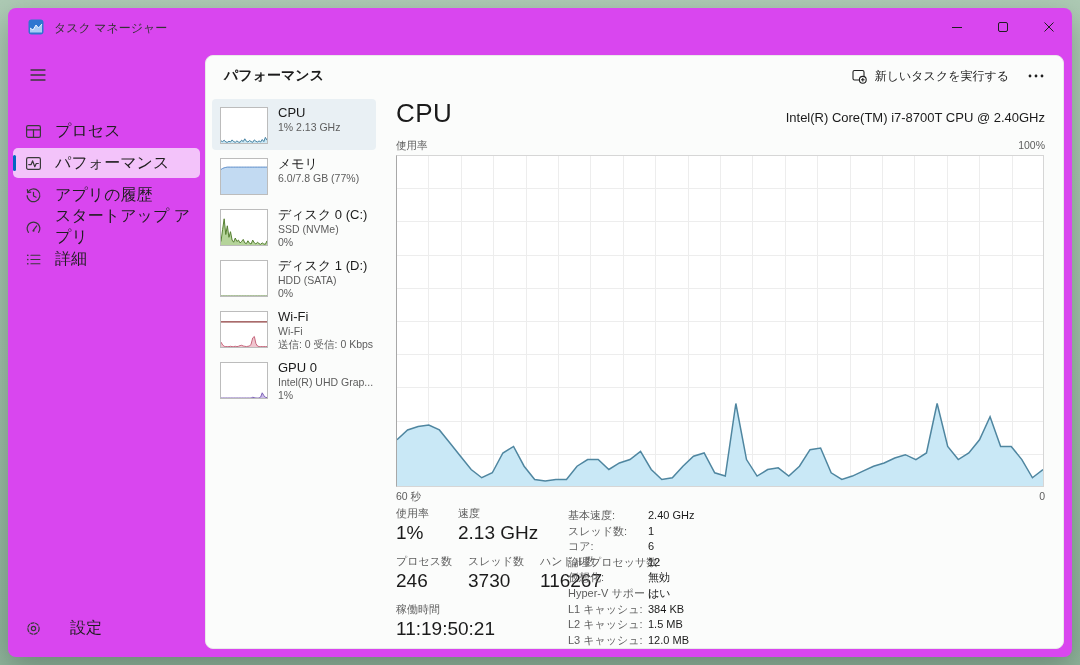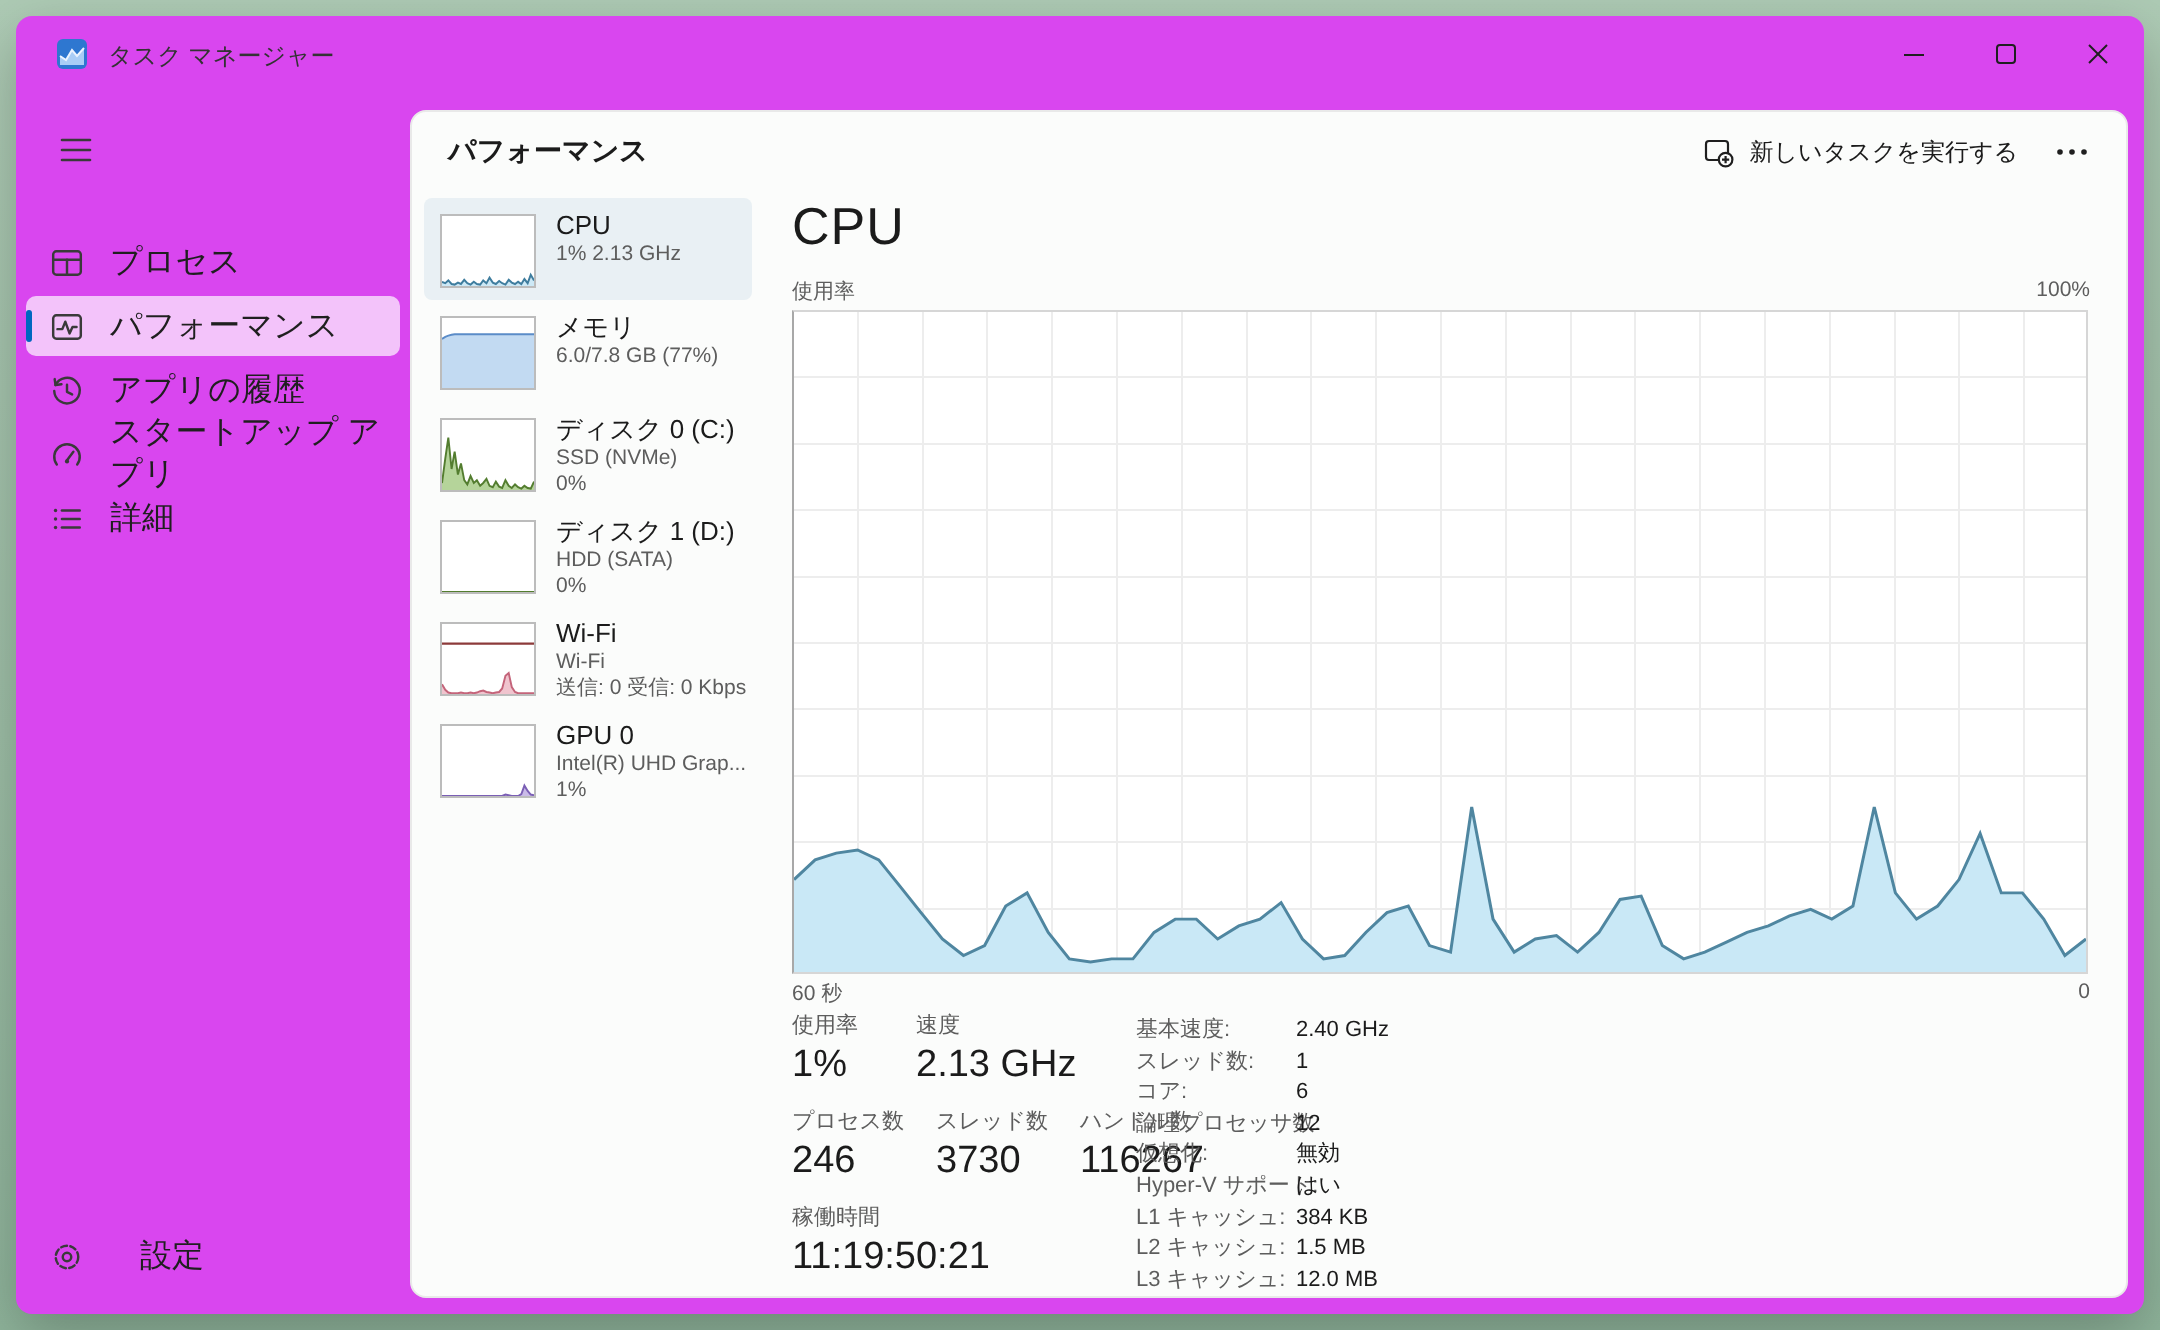--- a/index.html
+++ b/index.html
@@ -286,20 +286,21 @@
         <div class="perf-text">
           <div class="perf-name">GPU 0</div>
           <div class="perf-sub">Intel(R) UHD Grap...</div>
           <div class="perf-sub">1%</div>
         </div>
       </div>
     </div>
 
     <div class="main">
       <div class="main-title">CPU</div>
+      <div class="cpu-name">Intel(R) Core(TM) i7-8700T CPU @ 2.40GHz</div>
 
       <div class="axis-top">
         <span>使用率</span>
         <span>100%</span>
       </div>
 
       <div class="chart">
         <svg id="main-chart" viewBox="0 0 648 332" preserveAspectRatio="none">
             <polygon points="0,332 0.0,285.5 10.6,275.6 21.2,272.2 31.9,270.6 42.5,275.6 53.1,288.8 63.7,302.1 74.4,315.4 85.0,323.7 95.6,318.7 106.2,298.8 116.9,292.2 127.5,312.1 138.1,325.4 148.7,327.0 159.3,325.4 170.0,325.4 180.6,312.1 191.2,305.4 201.8,305.4 212.5,315.4 223.1,308.8 233.7,305.4 244.3,297.1 255.0,315.4 265.6,325.4 276.2,323.7 286.8,312.1 297.4,302.1 308.1,298.8 318.7,318.7 329.3,322.0 339.9,249.0 350.6,305.4 361.2,322.0 371.8,315.4 382.4,313.7 393.0,322.0 403.7,312.1 414.3,295.5 424.9,293.8 435.5,318.7 446.2,325.4 456.8,322.0 467.4,317.1 478.0,312.1 488.7,308.8 499.3,303.8 509.9,300.5 520.5,305.4 531.1,298.8 541.8,249.0 552.4,292.2 563.0,305.4 573.6,298.8 584.3,285.5 594.9,262.3 605.5,292.2 616.1,292.2 626.8,305.4 637.4,323.7 648.0,315.4 648,332" fill="#c9e8f6"></polygon>
             <polyline points="0.0,285.5 10.6,275.6 21.2,272.2 31.9,270.6 42.5,275.6 53.1,288.8 63.7,302.1 74.4,315.4 85.0,323.7 95.6,318.7 106.2,298.8 116.9,292.2 127.5,312.1 138.1,325.4 148.7,327.0 159.3,325.4 170.0,325.4 180.6,312.1 191.2,305.4 201.8,305.4 212.5,315.4 223.1,308.8 233.7,305.4 244.3,297.1 255.0,315.4 265.6,325.4 276.2,323.7 286.8,312.1 297.4,302.1 308.1,298.8 318.7,318.7 329.3,322.0 339.9,249.0 350.6,305.4 361.2,322.0 371.8,315.4 382.4,313.7 393.0,322.0 403.7,312.1 414.3,295.5 424.9,293.8 435.5,318.7 446.2,325.4 456.8,322.0 467.4,317.1 478.0,312.1 488.7,308.8 499.3,303.8 509.9,300.5 520.5,305.4 531.1,298.8 541.8,249.0 552.4,292.2 563.0,305.4 573.6,298.8 584.3,285.5 594.9,262.3 605.5,292.2 616.1,292.2 626.8,305.4 637.4,323.7 648.0,315.4" fill="none" stroke="#4f86a0" stroke-width="1.5"></polyline>

